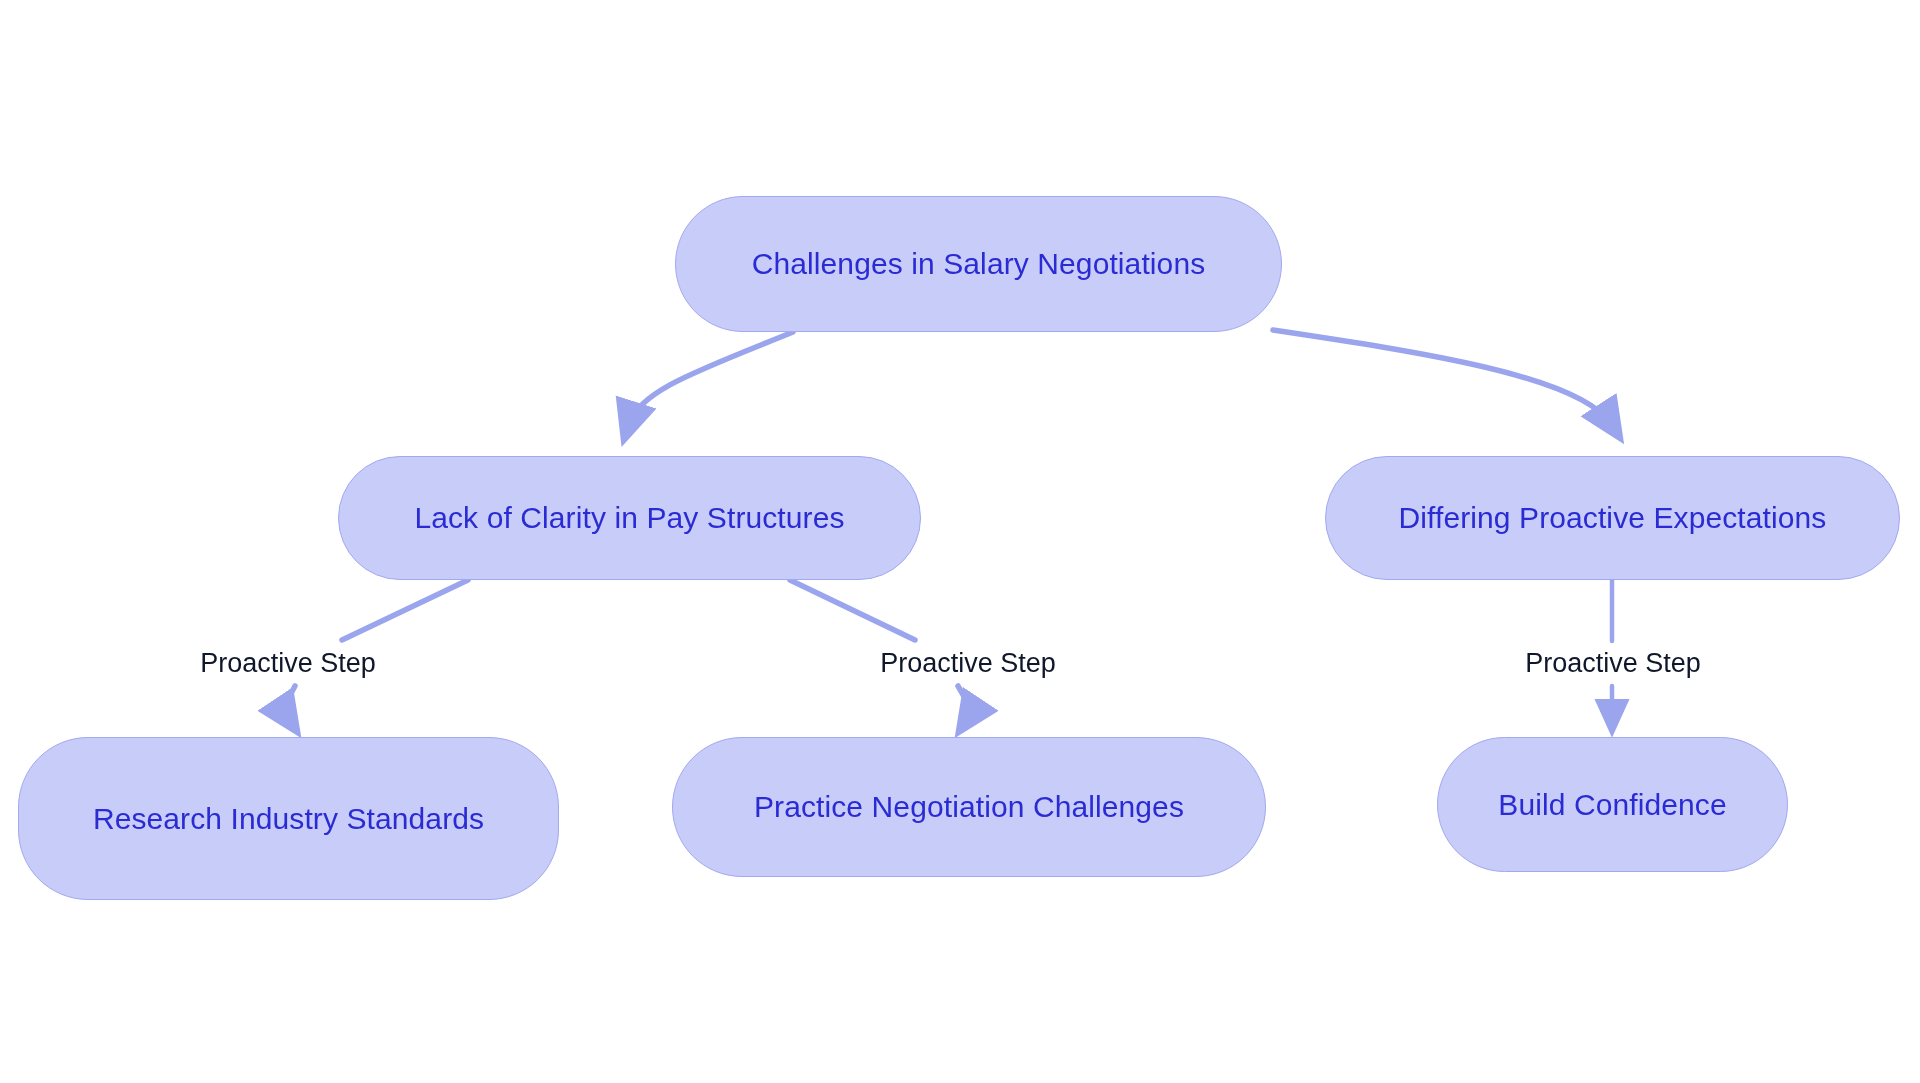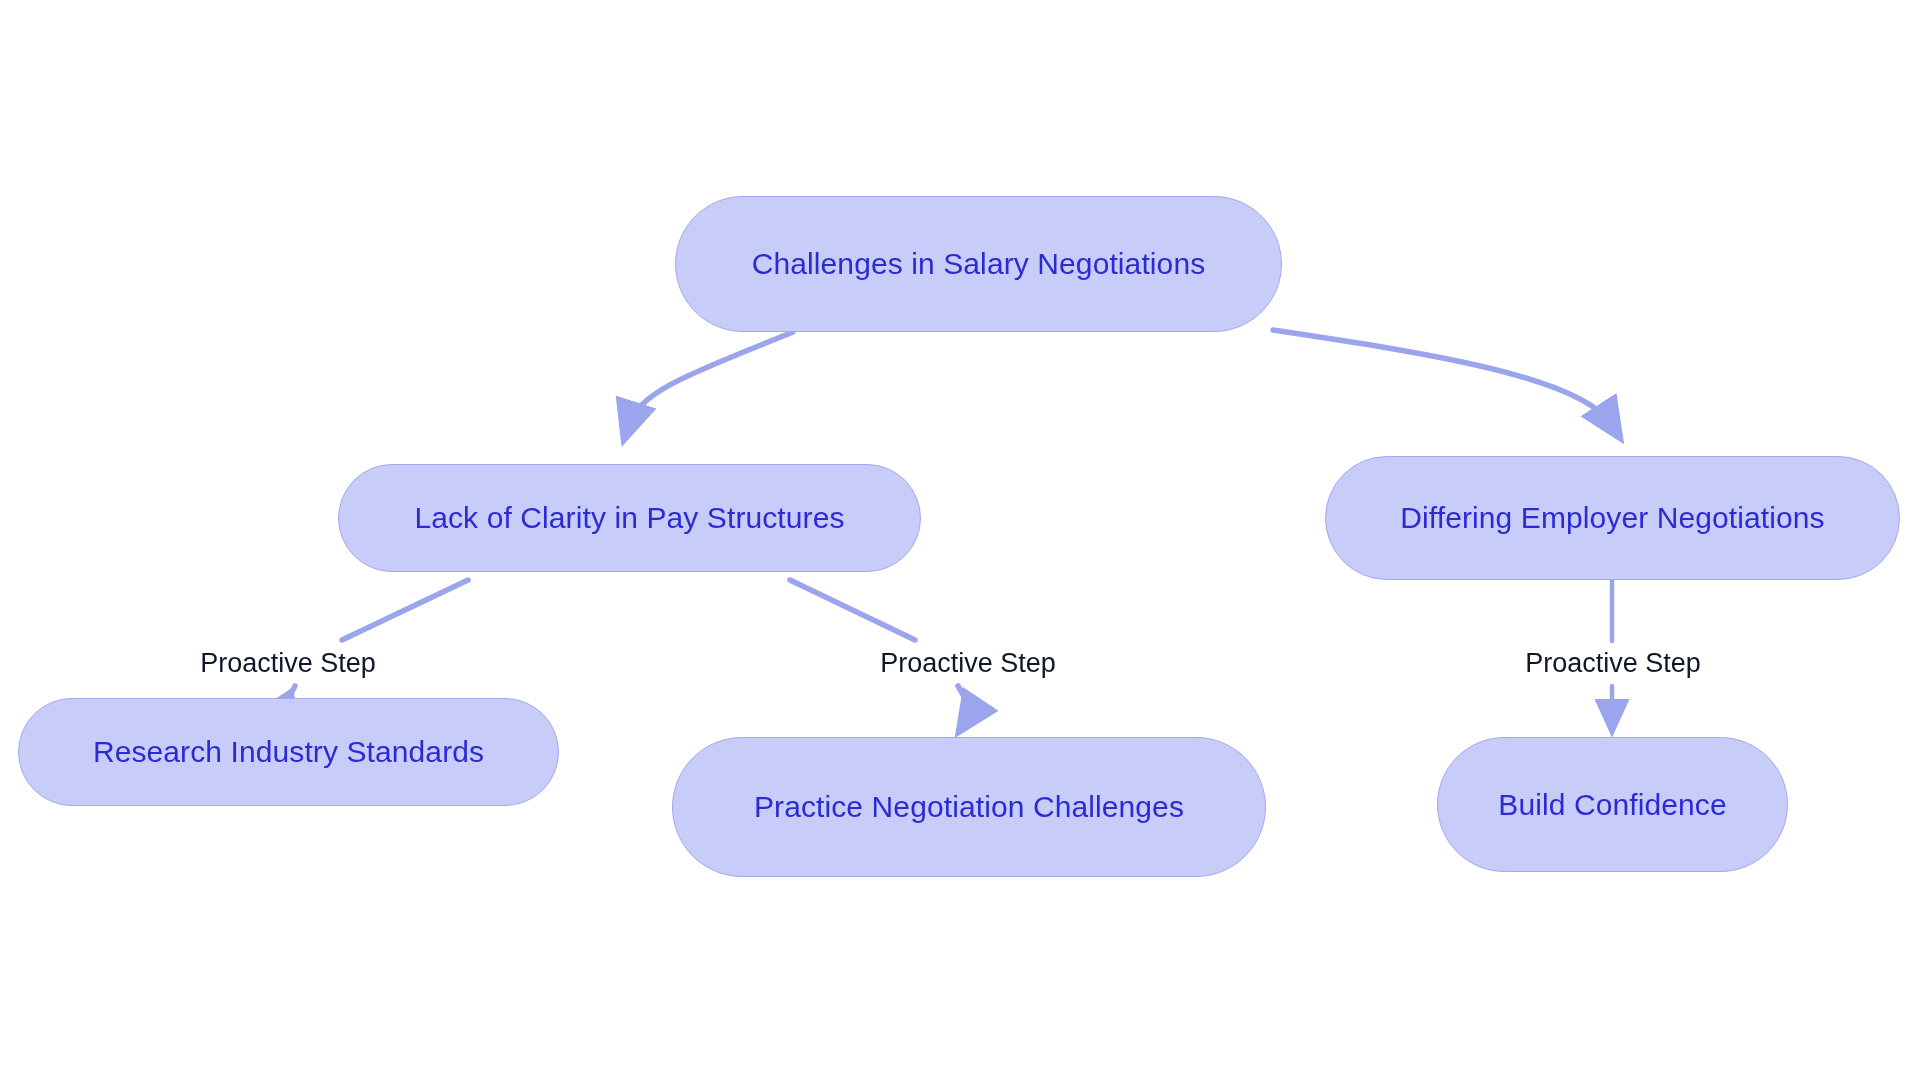--- a/index.html
+++ b/index.html
@@ -83,29 +83,29 @@
     <path d="M 958 686 C 970 706, 972 712, 968 718" fill="none" stroke="#9aa5ee" stroke-width="5.5" stroke-linecap="round" marker-end="url(#arrowhead)"></path>
 
     <path d="M 1612 580 L 1612 641" fill="none" stroke="#9aa5ee" stroke-width="4.5" stroke-linecap="round"></path>
     <path d="M 1612 686 L 1612 718" fill="none" stroke="#9aa5ee" stroke-width="4.5" stroke-linecap="round" marker-end="url(#arrowhead)"></path>
   </svg>
 
   <div class="node" style="left:675px; top:196px; width:607px; height:136px;">
     <span class="node-label">Challenges in Salary Negotiations</span>
   </div>
 
-  <div class="node" style="left:338px; top:456px; width:583px; height:108px;margin-top:8px;">
+  <div class="node" style="left:338px; top:456px; width:583px; height:124px;">
     <span class="node-label">Lack of Clarity in Pay Structures</span>
   </div>
 
   <div class="node" style="left:1325px; top:456px; width:575px; height:124px;">
-    <span class="node-label">Differing Employer Negotiations</span>
+    <span class="node-label">Differing Proactive Expectations</span>
   </div>
 
-  <div class="node" style="left:18px; top:698px; width:541px; height:108px;">
+  <div class="node" style="left:18px; top:737px; width:541px; height:163px;">
     <span class="node-label">Research Industry Standards</span>
   </div>
 
   <div class="node" style="left:672px; top:737px; width:594px; height:140px;">
     <span class="node-label">Practice Negotiation Challenges</span>
   </div>
 
   <div class="node" style="left:1437px; top:737px; width:351px; height:135px;">
     <span class="node-label">Build Confidence</span>
   </div>

